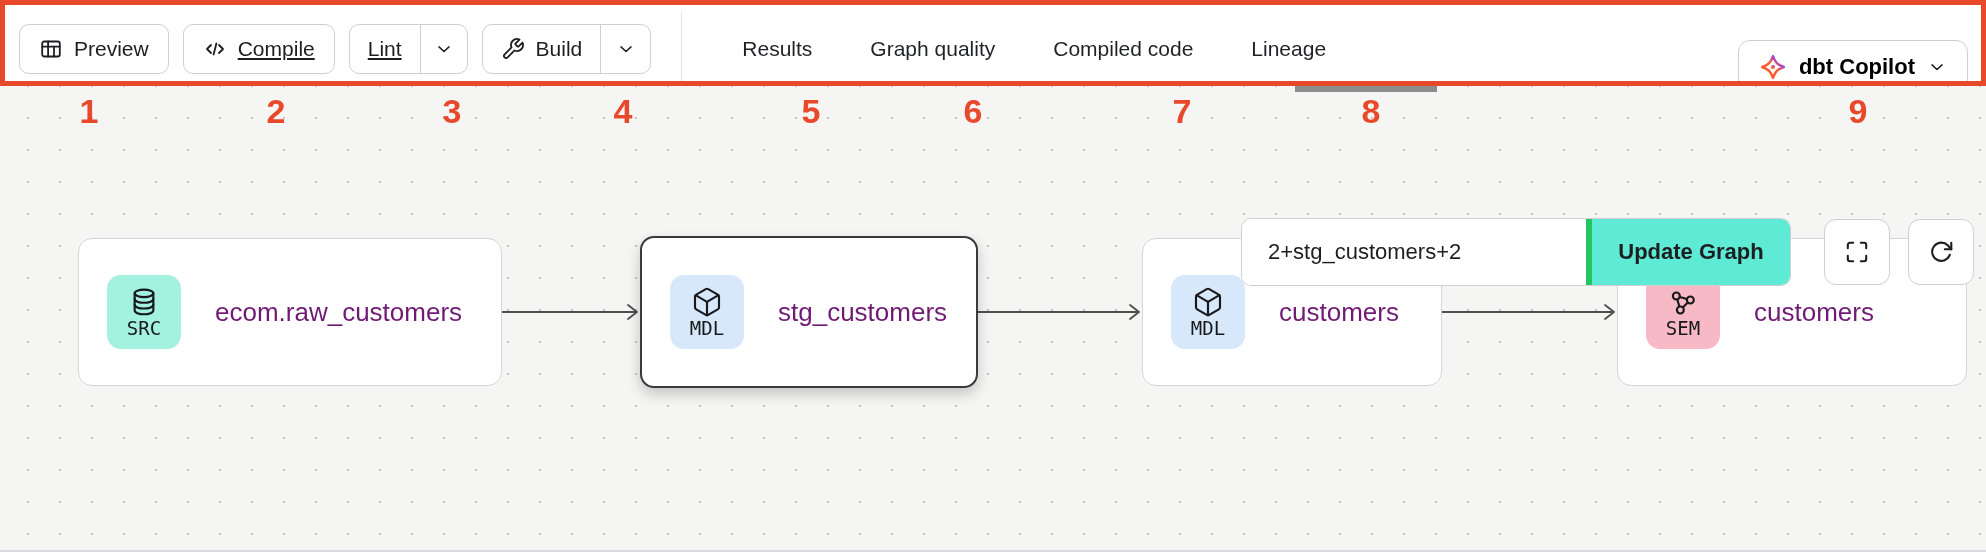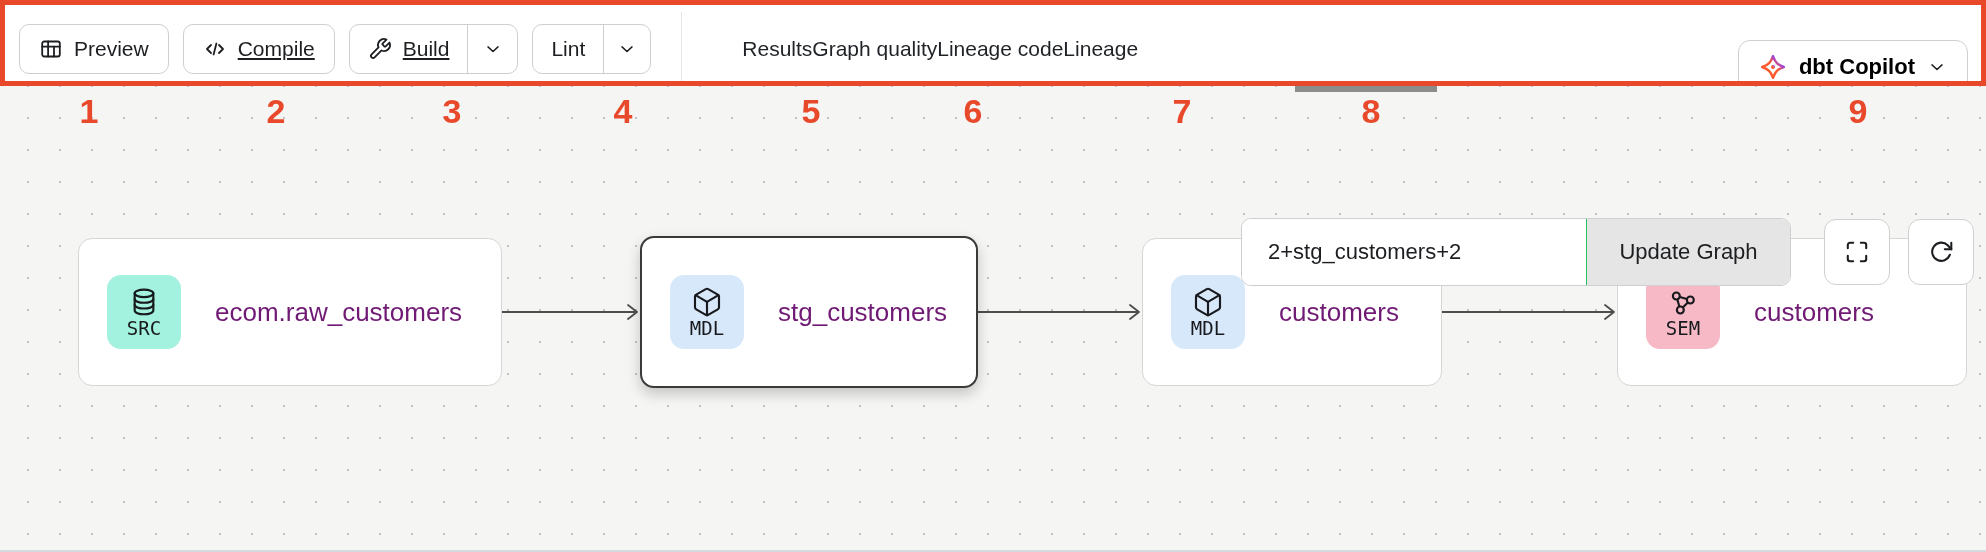--- a/index.html
+++ b/index.html
@@ -14,21 +14,21 @@
     background:#fff; border:1px solid #cfcfcf; border-radius:10px;
     padding:0 19px; font-size:21px; font-weight:500; color:#1c1e21; cursor:pointer; }
   .btn + .btn, .split + .btn, .btn + .split { margin-left:14px;text-decoration:underline; }
   .split { display:flex; height:50px; border:1px solid #cfcfcf; border-radius:10px;
     background:#fff; overflow:hidden; margin-left:14px; }
   .split .main { display:flex; align-items:center; gap:11px; padding:0 18px;
     font-size:21px; font-weight:500; cursor:pointer; }
   .split .caret { display:flex; align-items:center; justify-content:center;
     width:50px; border-left:1px solid #cfcfcf; cursor:pointer; }
   .toolbar-divider { width:1px; height:74px; background:#e4e4e4; margin:0 0 0 30px; }
-  .tabs { display:flex; align-items:center; margin-left:60px; }
+  .tabs { display:flex; align-items:center; gap:58px; margin-left:60px; }
   .tab { font-size:21px; color:#1f2226; cursor:pointer; white-space:nowrap; }
   .copilot { margin-left:auto; display:flex; align-items:center; gap:12px;
     height:54px; border:1px solid #cfcfcf; border-radius:12px; padding:0 20px;
     font-size:22px; font-weight:600; cursor:pointer; background:#fff;margin-top:36px; }
   .icon { display:inline-flex; flex:none; }
   .icon svg { display:block; stroke:#1c1e21; fill:none; stroke-width:1.8;
     stroke-linecap:round; stroke-linejoin:round; }
 
   
   .tab-underline { position:absolute; left:1295px; top:83px; width:142px; height:9px;
@@ -46,22 +46,22 @@
     border-bottom:2px solid #d4d9e0; }
 
   .graph-controls { position:absolute; left:1205px; top:132px; display:flex;
     align-items:center; z-index:5; }
   .selector-box { display:flex; width:550px; height:68px; background:#fff;
     border:1px solid #cfcfcf; border-radius:10px; overflow:hidden;margin-left:36px; }
   .selector-input { flex:1; display:flex; align-items:center; padding:0 26px;
     font-size:22px; color:#1c1e21; border:none; outline:none;
     font-family:"Liberation Sans",sans-serif; background:#fff; }
   .update-btn { width:204px; display:flex; align-items:center; justify-content:center;
-    border-left:1px solid #22c55e; font-size:22px; font-weight:400; cursor:pointer;
-    background:#e5e5e5; }
+    border-left:6px solid #22c55e; font-size:22px; font-weight:700; cursor:pointer;
+    background:#5eead4; }
   .sq-btn { width:66px; height:66px; background:#fff; border:1px solid #cfcfcf;
     border-radius:12px; display:flex; align-items:center; justify-content:center;
     cursor:pointer; }
   .sq-btn svg { stroke:#1c1e21; fill:none; stroke-width:1.9;
     stroke-linecap:round; stroke-linejoin:round; }
   .gap33 { margin-left:33px; } .gap18 { margin-left:18px; }
 
   
   .node { position:absolute; height:148px; background:#fff; border:1px solid #d6d6d6;
     border-radius:14px; display:flex; align-items:center; gap:34px;
@@ -108,55 +108,55 @@
             <polyline points="8 8 4 12 8 16"></polyline>
             <polyline points="16 8 20 12 16 16"></polyline>
             <line x1="13.4" y1="6.5" x2="10.6" y2="17.5"></line>
           </svg>
       </span>
       <span>Compile</span>
     </button>
 
     <div class="split">
       <div class="main">
+        <span>Lint</span>
+      </div>
+      <div class="caret" style="width:47px;">
+        <span class="icon">
+          <svg width="20" height="20" viewBox="0 0 24 24">
+              <polyline points="6 9.5 12 15 18 9.5"></polyline>
+            </svg>
+        </span>
+      </div>
+    </div>
+
+    <div class="split">
+      <div class="main">
         <span class="icon">
           <svg width="24" height="24" viewBox="0 0 24 24">
               <path d="M14.7 6.3a1 1 0 0 0 0 1.4l1.6 1.6a1 1 0 0 0 1.4 0l3.77-3.77a6 6 0 0 1-7.94 7.94l-6.91 6.91a2.12 2.12 0 0 1-3-3l6.91-6.91a6 6 0 0 1 7.94-7.94l-3.76 3.76z"></path>
             </svg>
         </span>
         <span>Build</span>
       </div>
       <div class="caret">
-        <span class="icon">
-          <svg width="20" height="20" viewBox="0 0 24 24">
-              <polyline points="6 9.5 12 15 18 9.5"></polyline>
-            </svg>
-        </span>
-      </div>
-    </div>
-
-    <div class="split">
-      <div class="main">
-        <span>Lint</span>
-      </div>
-      <div class="caret" style="width:47px;">
         <span class="icon">
           <svg width="20" height="20" viewBox="0 0 24 24">
               <polyline points="6 9.5 12 15 18 9.5"></polyline>
             </svg>
         </span>
       </div>
     </div>
 
     <div class="toolbar-divider"></div>
 
     <div class="tabs">
       <div class="tab">Results</div>
       <div class="tab">Graph quality</div>
-      <div class="tab">Lineage code</div>
+      <div class="tab">Compiled code</div>
       <div class="tab">Lineage</div>
     </div>
 
     <button class="copilot">
       <span class="icon">
         <svg width="28" height="28" viewBox="0 0 28 28" style="stroke:none;">
           <defs>
             <linearGradient id="dbtg" x1="0" y1="1" x2="1" y2="0">
               <stop offset="0" stop-color="#FF5A2D"></stop>
                 <stop offset="0.55" stop-color="#FF5A2D"></stop>

